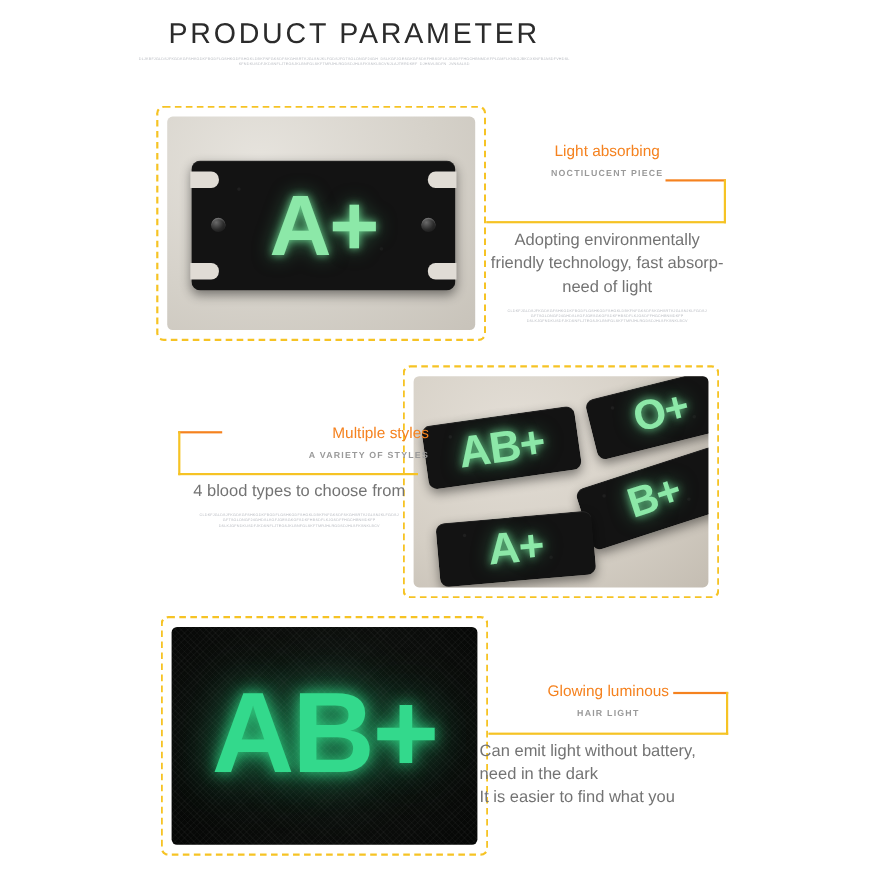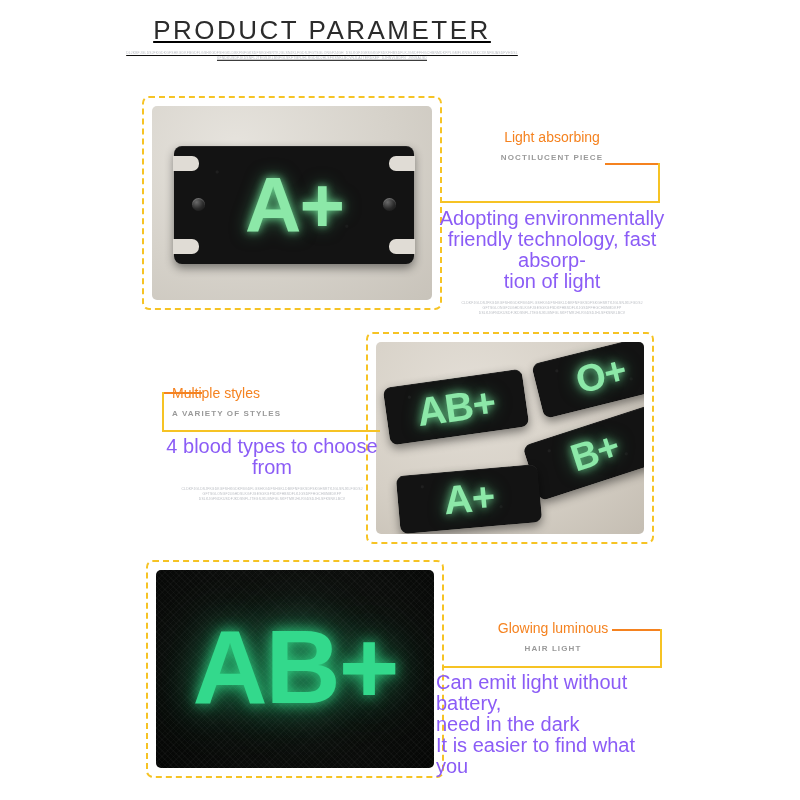--- a/index.html
+++ b/index.html
@@ -15,21 +15,20 @@
     overflow: hidden;
   }
 
   
   .page-header {
     position: absolute;
     top: 14px;
     left: 0;
     width: 644px;
     text-align: center;
-    text-decoration: underline;
   }
   .page-title {
     font-size: 26px;
     letter-spacing: 2.5px;
     color: #2b2b2b;
     font-weight: 400;
     line-height: 32px;
   }
   .filler {
     color: #b9bcc2;
@@ -137,22 +136,22 @@
     white-space: nowrap;
   }
   .subhead {
     color: #9a9a9a;
     font-size: 8px;
     letter-spacing: 1.1px;
     margin-top: 3px;
     font-weight: 700;
   }
   .body-copy {
-    color: #8b5cf6;
-    font-size: 20px;
+    color: #737373;
+    font-size: 15px;
     line-height: 21px;
   }
   .body-filler {
     margin-top: 9px;
   }
 
   
   .rule-h  { position: absolute; height: 2px; background: #F6C324; }
   .rule-v  { position: absolute; width: 2px;  background: #F6C324; }
   .rule-stub { position: absolute; height: 2px; background: #F5821F; }
@@ -188,21 +187,21 @@
   <div class="rule-h" style="left:442px; top:201px; width:218px;"></div>
 
   <div style="position:absolute; left:442px; top:125px; width:220px; text-align:center;">
     <div class="headline">Light absorbing</div>
     <div class="subhead">NOCTILUCENT PIECE</div>
   </div>
 
   <div style="position:absolute; left:434px; top:208px; width:236px; text-align:center;">
     <div class="body-copy">Adopting environmentally</div>
     <div class="body-copy">friendly technology, fast absorp-</div>
-    <div class="body-copy">tion of light</div>
+    <div class="body-copy">need of light</div>
     <div class="filler body-filler" style="width:196px;margin:9px auto 0 auto;">CLDKFJGLDSJFKGDKGFSHKGDKFBGDFLGSHKGDFSHGKLDBKFNFGKSDFSKGHSRTKJGLSNJKLFGDSJ GFTSGLONGF24GHDSLKGFJGESGKGFSDKFHBSDFLKJGSDFFHGCHBNMDKFP DSLKJGFNDKUSDFJKDSNFLJTEGSJKLBNFGLSKFTMRJHLRGDSDJHLSFKSNKLBCV</div>
   </div>
 </div>
 
 <div class="section">
 
   <div class="photo-frame" style="left:366px; top:332px; width:288px; height:212px;">
     <div class="photo photo-multi">
 
       <div class="patch" style="left:10px; top:36px; width:140px; height:58px; transform:rotate(-8deg);">
@@ -220,21 +219,21 @@
       <div class="patch" style="left:22px; top:128px; width:142px; height:58px; transform:rotate(-5deg);">
         <div class="glow-text" style="top:7px; font-size:40px; line-height:42px; letter-spacing:-1px;">A+</div>
       </div>
     </div>
   </div>
 
   <div class="rule-stub" style="left:162px; top:392px; width:40px;"></div>
   <div class="rule-v" style="left:162px; top:392px; height:40px;"></div>
   <div class="rule-h" style="left:162px; top:430px; width:218px;"></div>
 
-  <div style="position:absolute; left:172px; top:381px; width:218px; text-align:left;">
+  <div style="position:absolute; left:172px; top:381px; width:218px; text-align:right;">
     <div class="headline">Multiple styles</div>
     <div class="subhead">A VARIETY OF STYLES</div>
   </div>
 
   <div style="position:absolute; left:160px; top:436px; width:224px; text-align:center;">
     <div class="body-copy">4 blood types to choose from</div>
     <div class="filler body-filler" style="width:192px;margin:9px auto 0 auto;">CLDKFJGLDSJFKGDKGFSHKGDKFBGDFLGSHKGDFSHGKLDBKFNFGKSDFSKGHSRTKJGLSNJKLFGDSJ GFTSGLONGF24GHDSLKGFJGESGKGFSDKFHBSDFLKJGSDFFHGCHBNMDKFP DSLKJGFNDKUSDFJKDSNFLJTEGSJKLBNFGLSKFTMRJHLRGDSDJHLSFKSNKLBCV</div>
   </div>
 </div>
 

